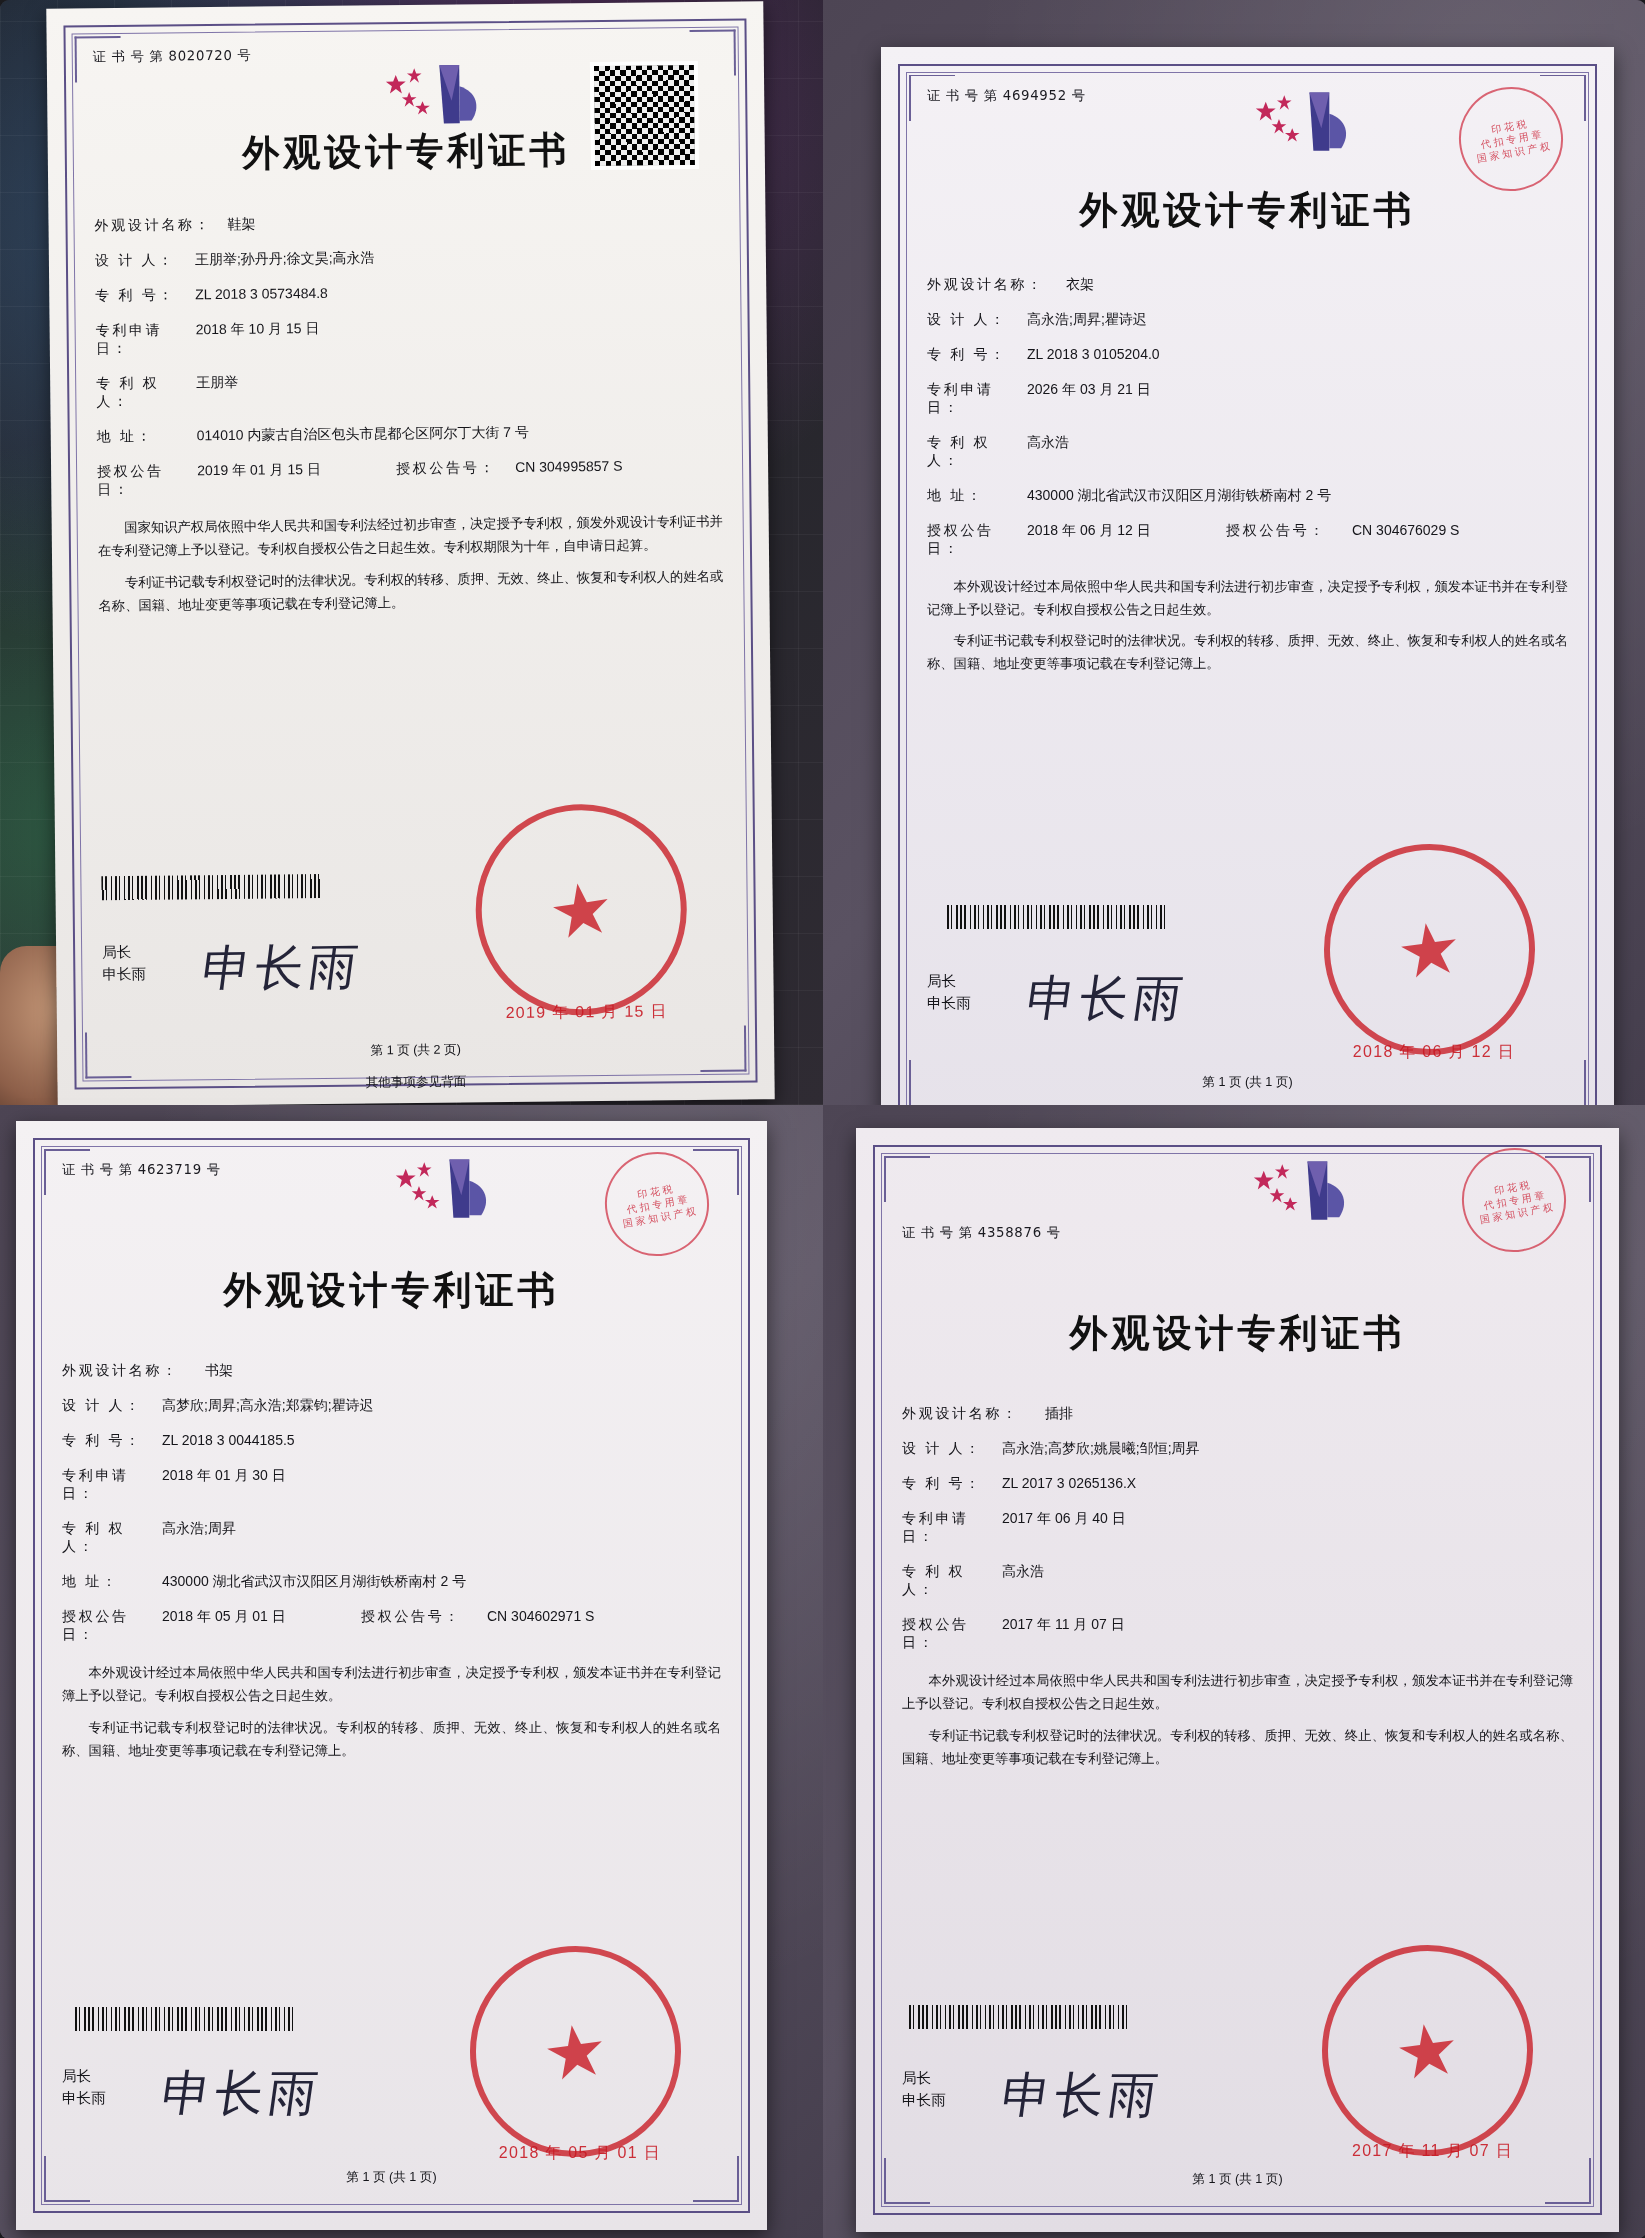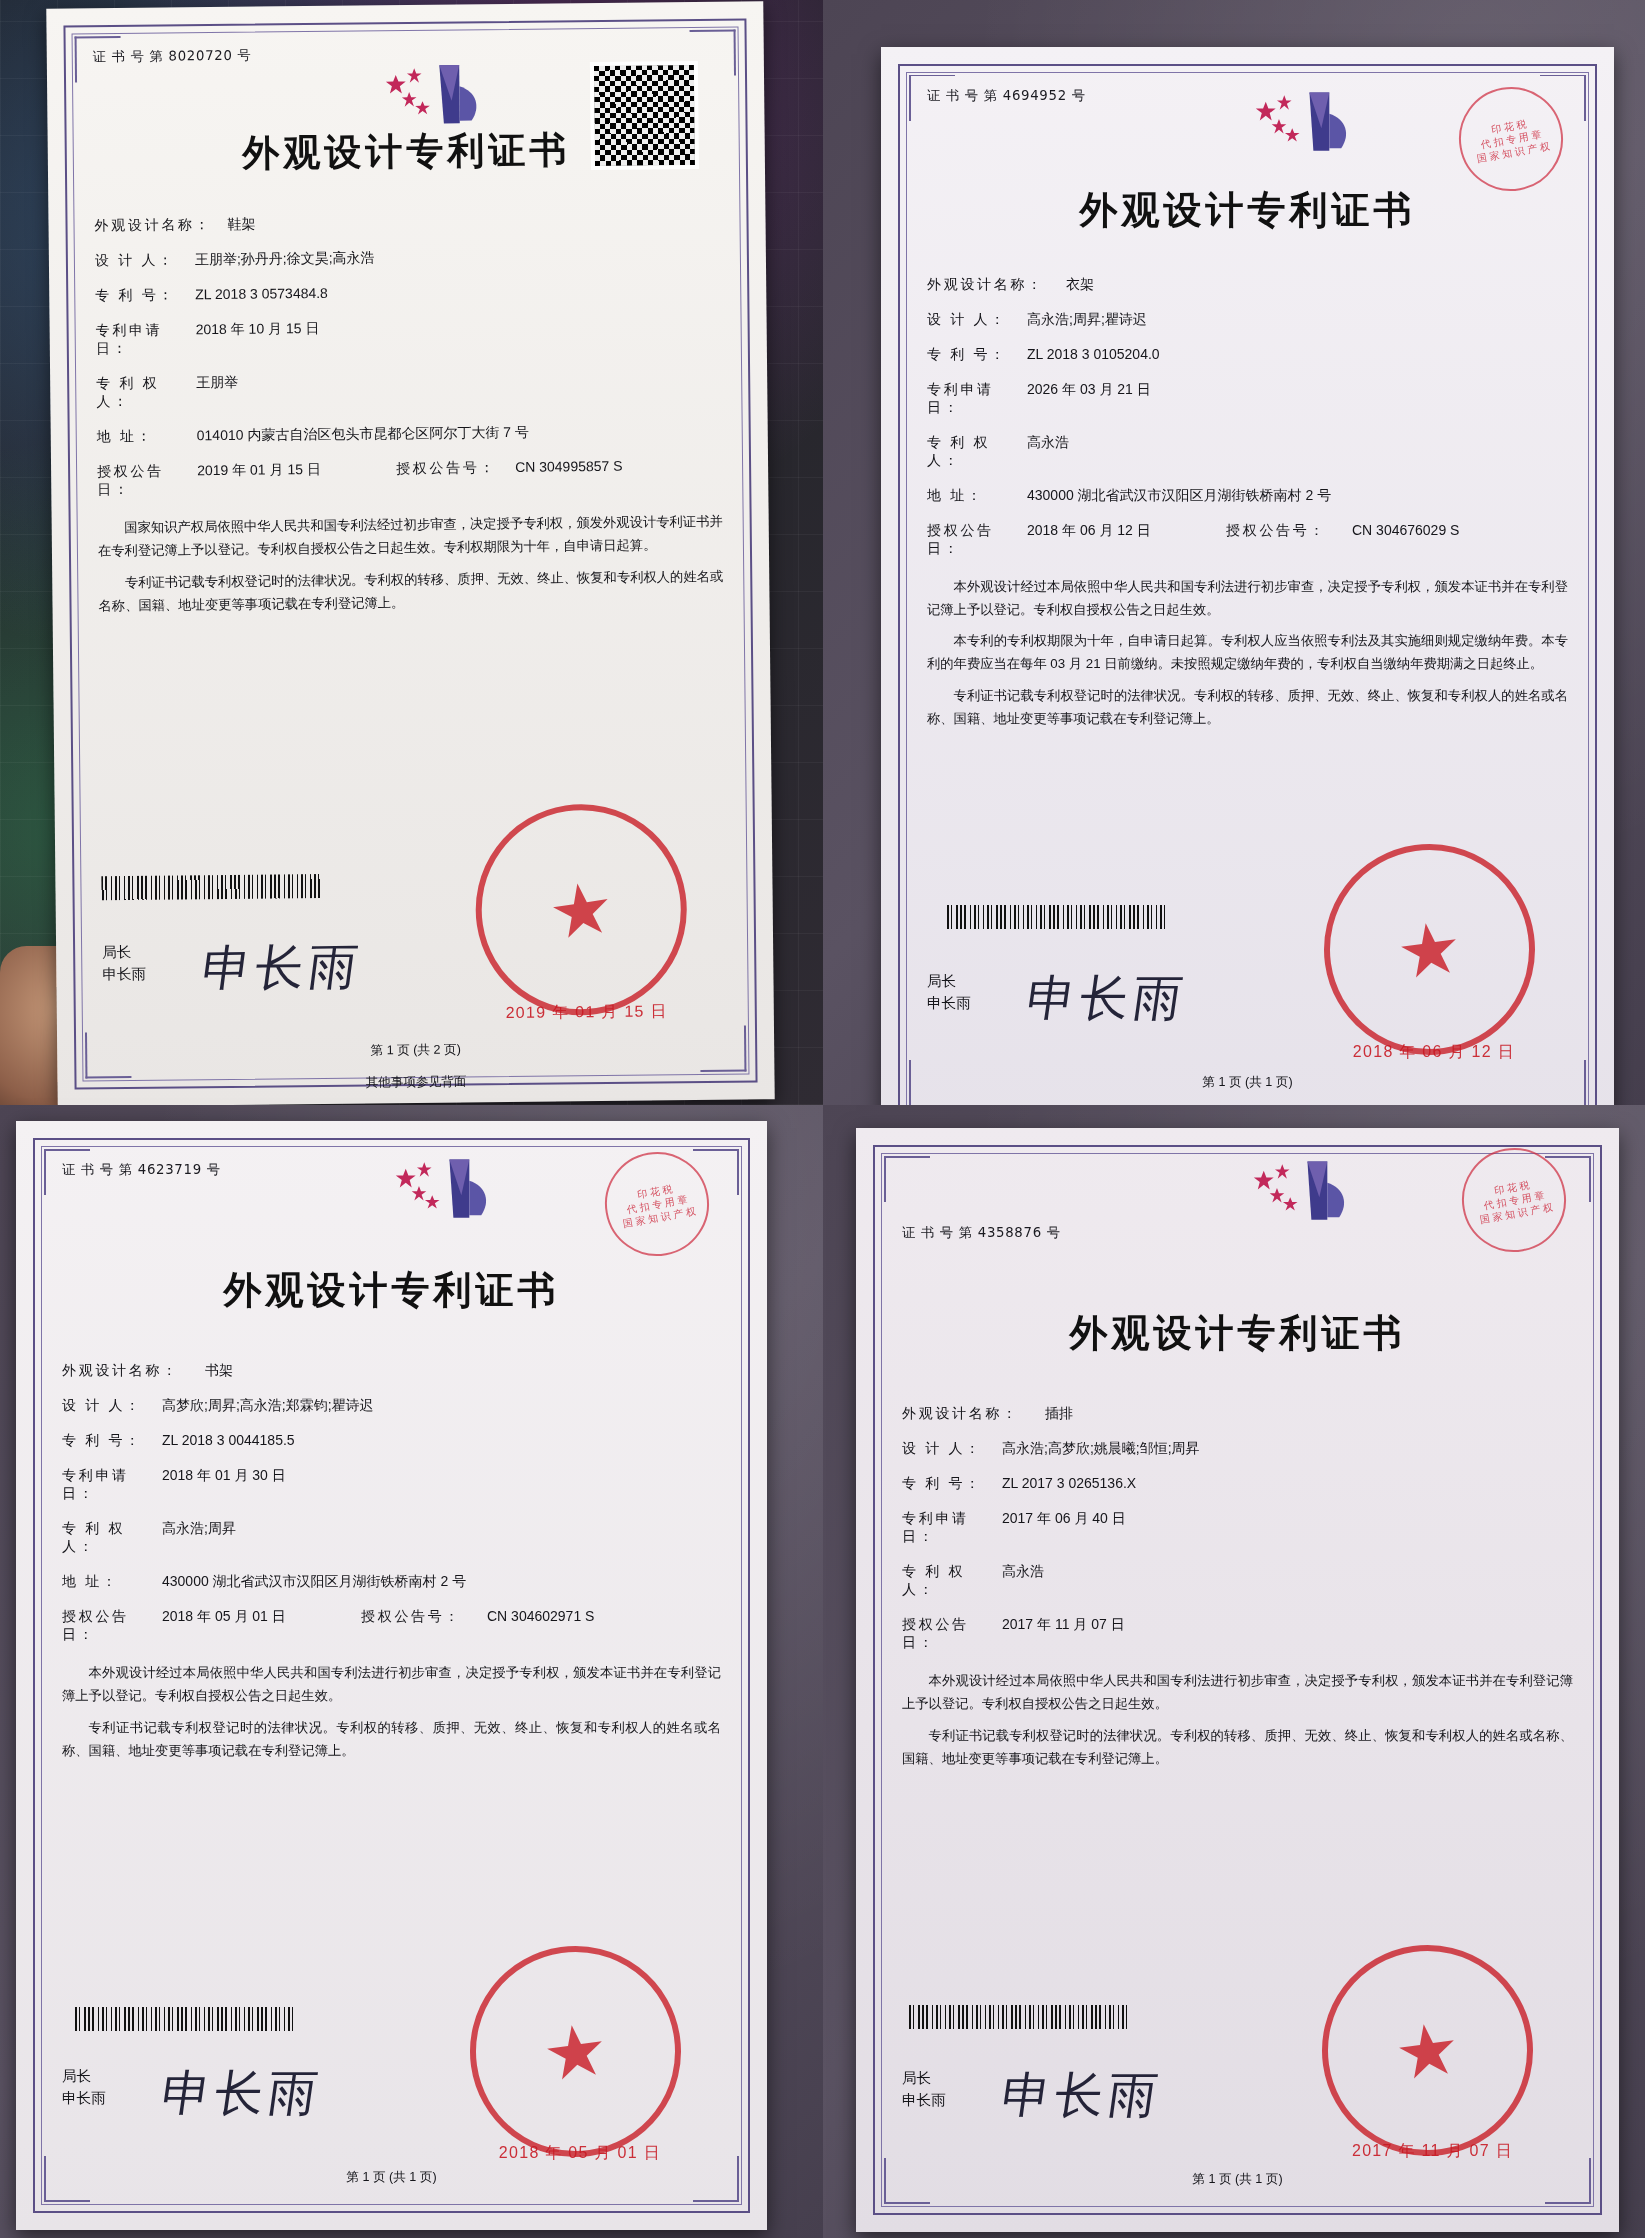--- a/index.html
+++ b/index.html
@@ -2,20 +2,21 @@
 <html style="font-size:10.6px"><head>
 <meta charset="utf-8">
 <style>
   html,body{margin:0;padding:0;background:#1b1b1e;}
   body{font-family:"Liberation Sans","DejaVu Sans",sans-serif;}
   .sheet{
     position:relative;
     width:1646px;height:2239px;
     background:#141417;
     overflow:hidden;
+    border-radius:9px;
   }
   
   .quad{position:absolute;overflow:hidden;}
   .q-tl{left:0;top:0;width:823px;height:1105px;background:#2b2b30;}
   .q-tr{left:823px;top:0;width:823px;height:1105px;background:#3a3340;}
   .q-bl{left:0;top:1105px;width:823px;height:1134px;background:#4a4450;}
   .q-br{left:823px;top:1105px;width:823px;height:1134px;background:#4b4450;}
 
   .kbd{position:absolute;inset:0;
     background:
@@ -263,21 +264,20 @@
         </div>
         <div class="row">
           <span class="lab">授权公告日：</span>
           <span class="val" style="flex:0 0 199px;">2018 年 06 月 12 日</span>
           <span class="lab" style="width:126px;">授权公告号：</span>
           <span class="val">CN 304676029 S</span>
         </div>
       </div>
 
       <div class="para">本外观设计经过本局依照中华人民共和国专利法进行初步审查，决定授予专利权，颁发本证书并在专利登记簿上予以登记。专利权自授权公告之日起生效。</div>
-      <div class="para">本专利的专利权期限为十年，自申请日起算。专利权人应当依照专利法及其实施细则规定缴纳年费。本专利的年费应当在每年 03 月 21 日前缴纳。未按照规定缴纳年费的，专利权自当缴纳年费期满之日起终止。</div>
       <div class="para">专利证书记载专利权登记时的法律状况。专利权的转移、质押、无效、终止、恢复和专利权人的姓名或名称、国籍、地址变更等事项记载在专利登记簿上。</div>
 
       <div class="barcode" style="bottom:166px;left:20px;"></div>
 
       <div class="sig">
         <div>局长</div>
         <div>申长雨</div>
       </div>
       <div class="handsig">申长雨</div>
 

